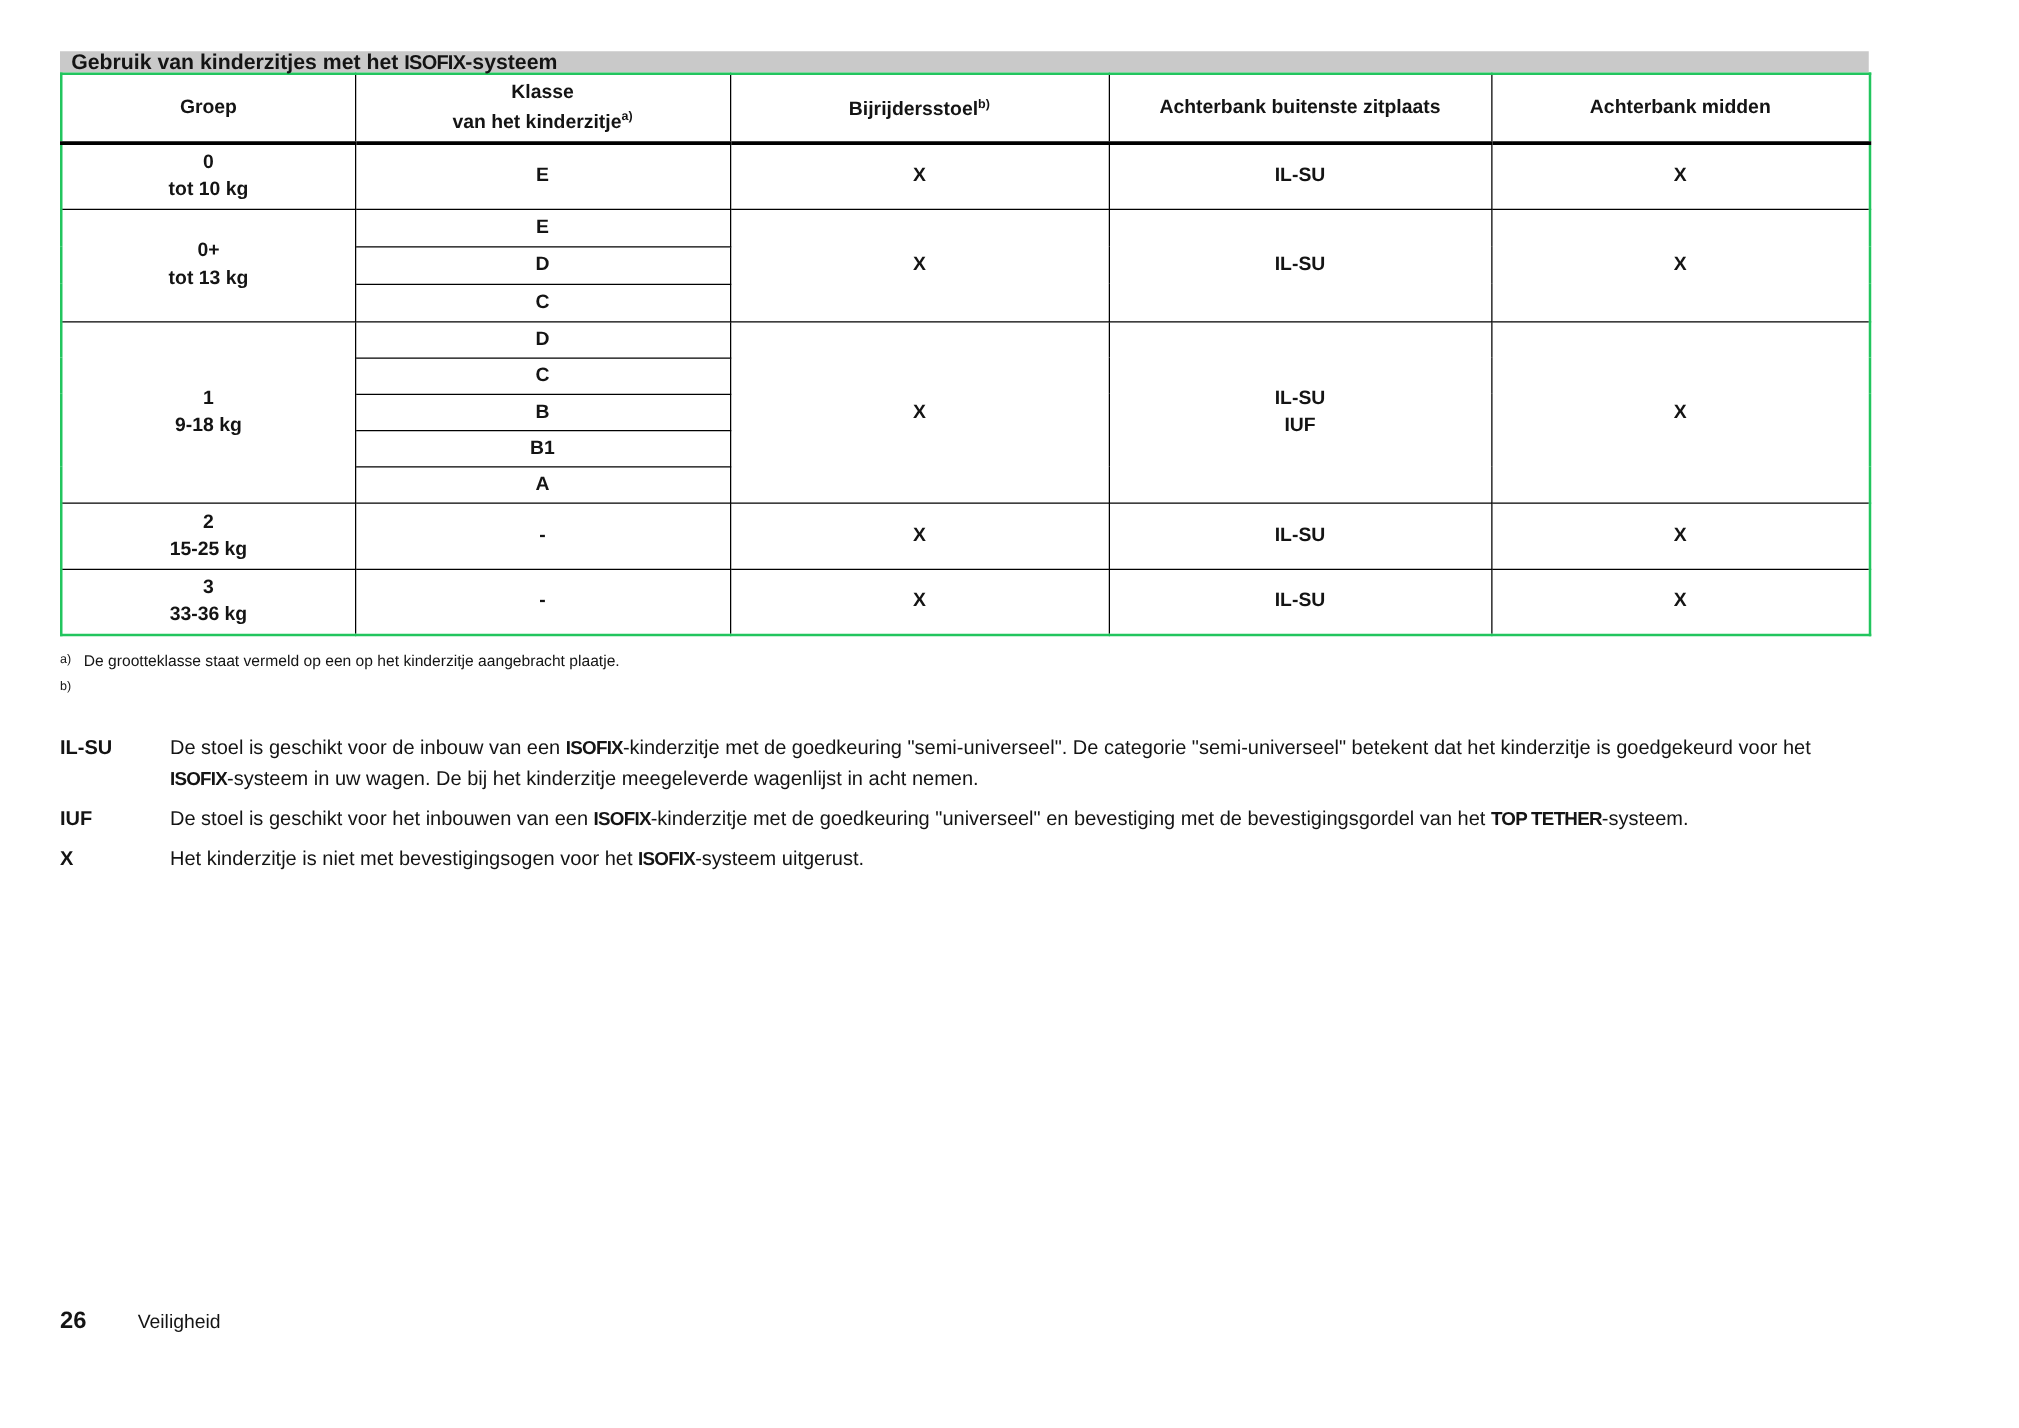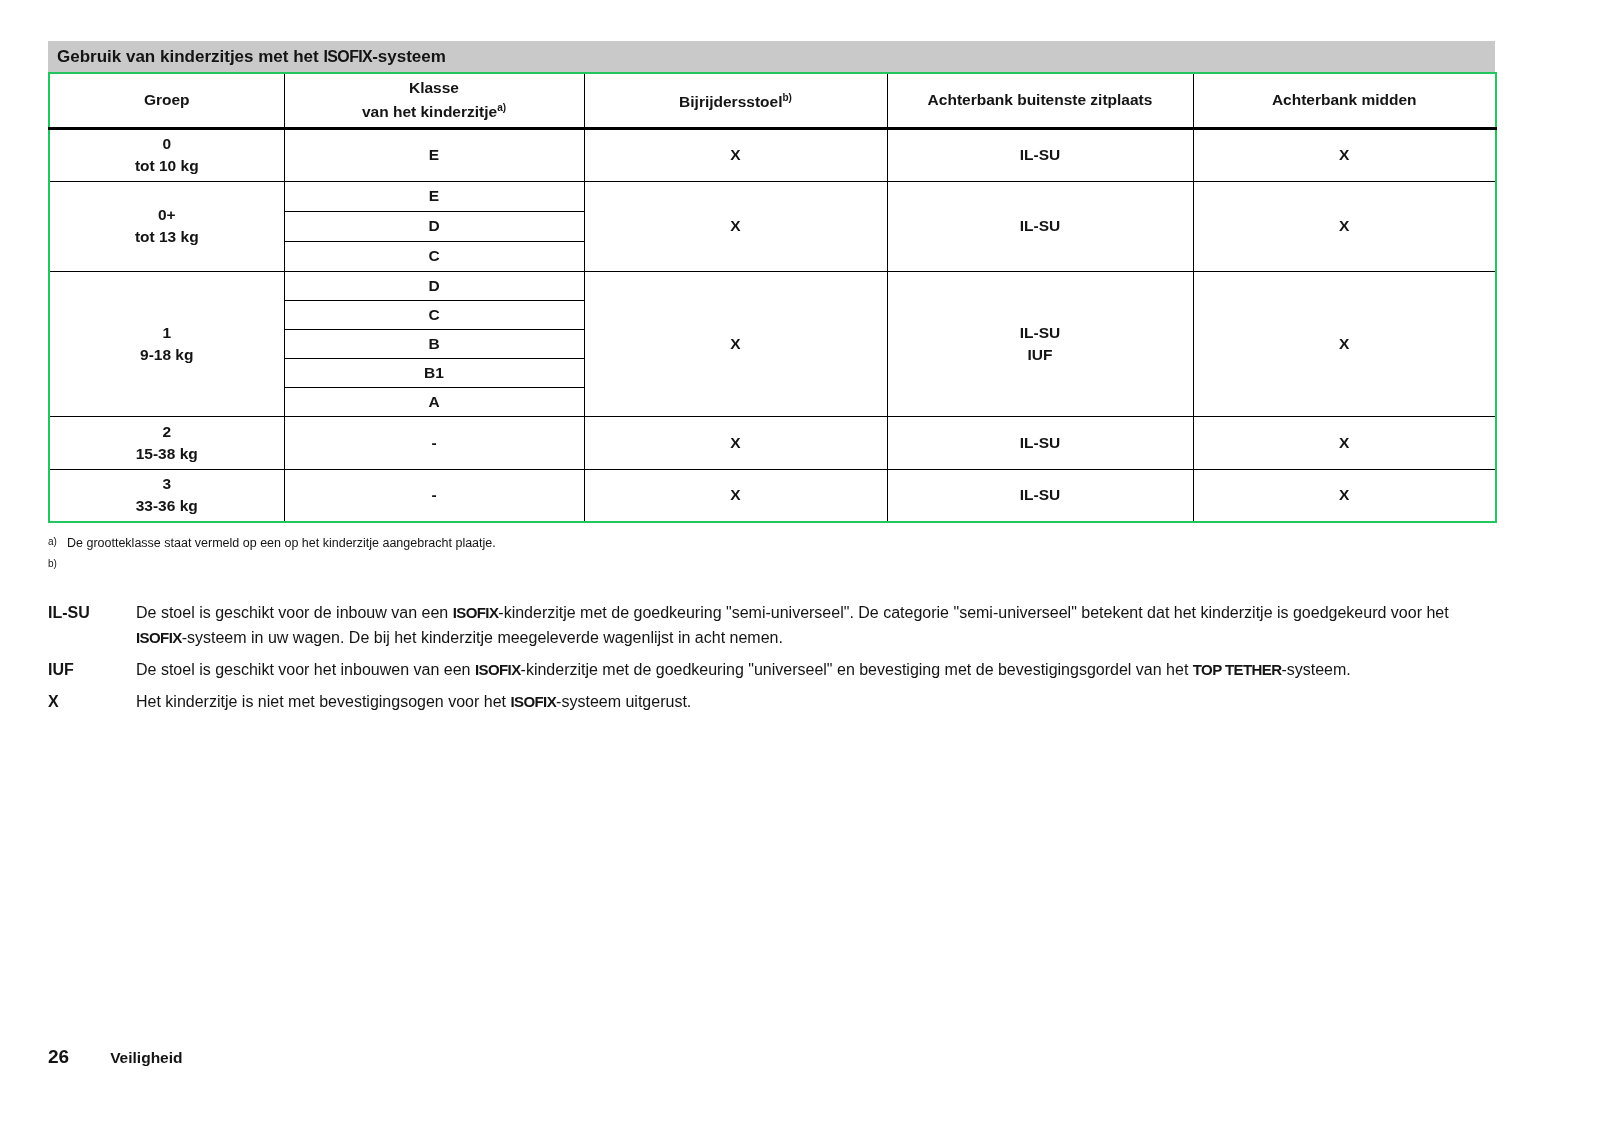--- a/index.html
+++ b/index.html
@@ -8,21 +8,21 @@
     background: #ffffff;
     font-family: "Liberation Sans", "DejaVu Sans", sans-serif;
     color: #141414;
     position: relative;
     overflow: hidden;
   }
   .content { position: absolute; left: 48px; top: 0; width: 1447px; }
 
   .title-bar {
     margin-top: 41px;
-    height: 31px;
+    height: 17px;
     background: #c9c9c9;
     display: flex; align-items: center;
     padding-left: 9px;
     font-size: 17px; font-weight: bold;
   }
 
   .intro {
     margin-top: 15px;
     font-size: 15.5px;
     line-height: 23px;
@@ -67,21 +67,21 @@
 
   .legend { margin-top: 27px; font-size: 16px; line-height: 25px; }
   .legend-item { display: grid; grid-template-columns: 88px 1fr; margin-bottom: 7px; }
   .legend-term { font-weight: bold; }
 
   .footer {
     position: absolute; left: 48px; top: 1046px;
     display: flex; align-items: baseline; text-align: center;
   }
   .page-num { font-size: 19px; font-weight: bold; }
-  .section-name { font-size: 15.5px; font-weight: bold; margin-left: 41px; }
+  .section-name { font-size: 15.5px; font-weight: normal; margin-left: 41px; }
 </style>
 </head>
 <body>
 
 <div class="content">
 
   <div class="title-bar">
     <span>Gebruik van kinderzitjes met het <span class="brand">ISOFIX</span>-systeem</span>
   </div>
 
@@ -160,21 +160,21 @@
       <tr class="row-xs">
         <td>B1</td>
       </tr>
       <tr class="row-xs">
         <td>A</td>
       </tr>
 
       <tr class="row-lg">
         <td>
           <div>2</div>
-          <div>15-38 kg</div>
+          <div>15-25 kg</div>
         </td>
         <td>-</td>
         <td>X</td>
         <td>IL-SU</td>
         <td>X</td>
       </tr>
 
       <tr class="row-lg">
         <td>
           <div>3</div>

